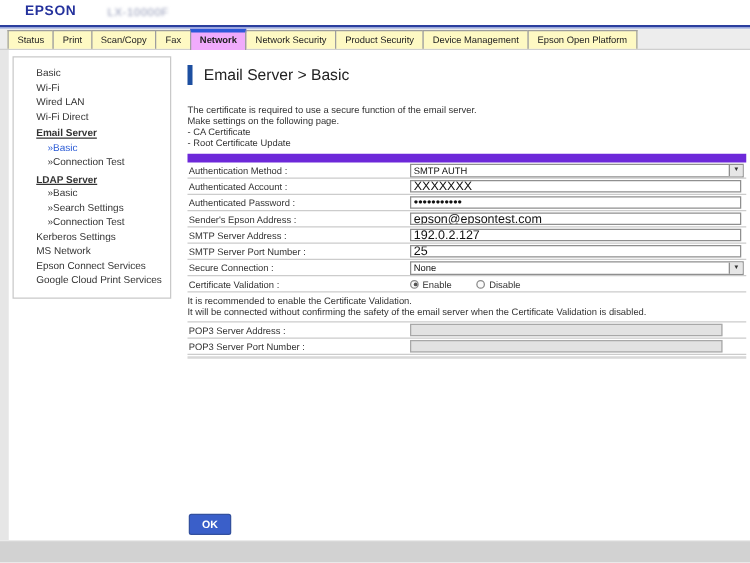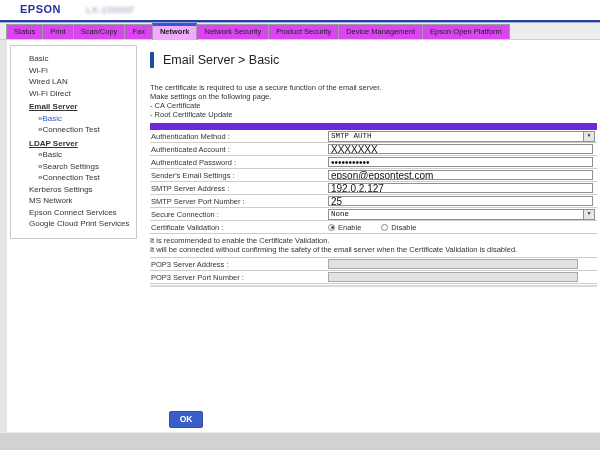--- a/index.html
+++ b/index.html
@@ -12,21 +12,21 @@
   }
   
   .header { position:absolute; left:0; top:0; width:600px; height:20px; background:#fff; }
   .logo { position:absolute; left:20px; top:3px; font-size:11px; font-weight:bold; letter-spacing:.5px; color:#24319c; }
   .model { position:absolute; left:86px; top:5px; font-size:9px; color:#9097b5; filter:blur(1.4px); letter-spacing:.5px; }
   .rule { position:absolute; left:0; top:20px; width:600px; height:3px;
           background:linear-gradient(#2b3e9e 0 66%, #9aa8dc 66% 100%); }
   
   .tabstrip { position:absolute; left:0; top:23px; width:600px; height:17px; background:#ededed;
               border-bottom:1px solid #cfcfcf; display:flex; align-items:flex-end; padding-left:6px; }
-  .tab { height:15px; line-height:13px; background:#d946ef; border:1px solid #9e9e9e; border-bottom:none;
+  .tab { height:15px; line-height:13px; background:#fef9c3; border:1px solid #9e9e9e; border-bottom:none;
          font-size:7.5px; color:#222; padding:0 7px; margin-left:-1px; white-space:nowrap; }
   .tab:first-child { margin-left:0; }
   .tab.active { background:#f0abfc; border-top:3px solid #2e58d8; height:17px; line-height:12px;
                 font-weight:bold; margin-bottom:-1px; position:relative; z-index:2; }
   
   .content { position:absolute; left:7px; top:40px; width:593px; height:392px; background:#fff; }
   .bottom-strip { position:absolute; left:0; top:432px; width:600px; height:18px; background:#d2d2d2;
                   border-top:1px solid #ebebeb; }
   
   .sidebar { position:absolute; left:3px; top:5px; width:127px; background:#fff;
@@ -43,33 +43,33 @@
   .desc { margin-top:15px; font-size:7.5px; line-height:9px; color:#333; }
   
   .form { margin-top:4px; width:447px; border-top:7px solid #6d28d9; }
   .frow { display:flex; align-items:center; min-height:13px; border-bottom:1px solid #ccc; }
   .flabel { width:178px; font-size:7.5px; color:#333; padding-left:1px; }
   .ffield { flex:1; display:flex; align-items:center; }
   .tinput { width:265px; height:10px; border:1px solid #8f8f8f; background:#fff; color:#111;
             font-size:10px; padding:0 2px; font-family:inherit; }
   .tinput:disabled { width:250px; background:#e2e2e2; border-color:#a8a8a8; color:#555; }
   .select { width:267px; height:11px; border:1px solid #8f8f8f; background:#fff; display:flex;
-            align-items:stretch; cursor:pointer;font-family:Liberation Mono, monospace; }
+            align-items:stretch; cursor:pointer; }
   .selval { flex:1; font-size:7.5px; color:#111; padding-left:2px; line-height:9px; }
   .selarrow { width:11px; background:#e6e6e6; border-left:1px solid #8f8f8f; font-size:5px; color:#333;
               display:flex; align-items:center; justify-content:center; }
   .radio { width:7px; height:7px; border:1px solid #8a8a8a; border-radius:50%; background:#fbfbfb;
            display:inline-block; margin-right:3px; position:relative; cursor:pointer; }
   .radio.selected::after { content:''; position:absolute; left:1.5px; top:1.5px; width:3px; height:3px;
                            border-radius:50%; background:#555; }
   .radio-label { font-size:7.5px; color:#333; margin-right:20px; }
   .note-row { border-bottom:1px solid #ccc; padding:2px 0 3px; font-size:7.5px; line-height:9px; color:#333; }
   .form-bottom { height:2px; background:#d8d8d8; margin-top:1px; }
   
-  .ok-btn { position:absolute; left:162px; top:371px; width:34px; height:17px; background:#3a5fc9;
+  .ok-btn { position:absolute; left:144px; top:371px; width:34px; height:17px; background:#3a5fc9;
             border:1px solid #33509e; border-radius:2px; color:#fff; font-size:8.5px; font-weight:bold;
             text-align:center; line-height:15px; cursor:pointer; }
 </style>
 </head>
 <body>
 
 <div class="header">
   <span class="logo">EPSON</span>
   <span class="model">LX-10000F</span>
 </div>
@@ -140,21 +140,21 @@
       </div>
 
       <div class="frow">
         <div class="flabel">Authenticated Password :</div>
         <div class="ffield">
           <input class="tinput" type="text" value="•••••••••••" style="">
         </div>
       </div>
 
       <div class="frow">
-        <div class="flabel">Sender's Email Settings :</div>
+        <div class="flabel">Sender's Epson Address :</div>
         <div class="ffield">
           <input class="tinput" type="text" value="epson@epsontest.com" style="">
         </div>
       </div>
 
       <div class="frow">
         <div class="flabel">SMTP Server Address :</div>
         <div class="ffield">
           <input class="tinput" type="text" value="192.0.2.127" style="">
         </div>

